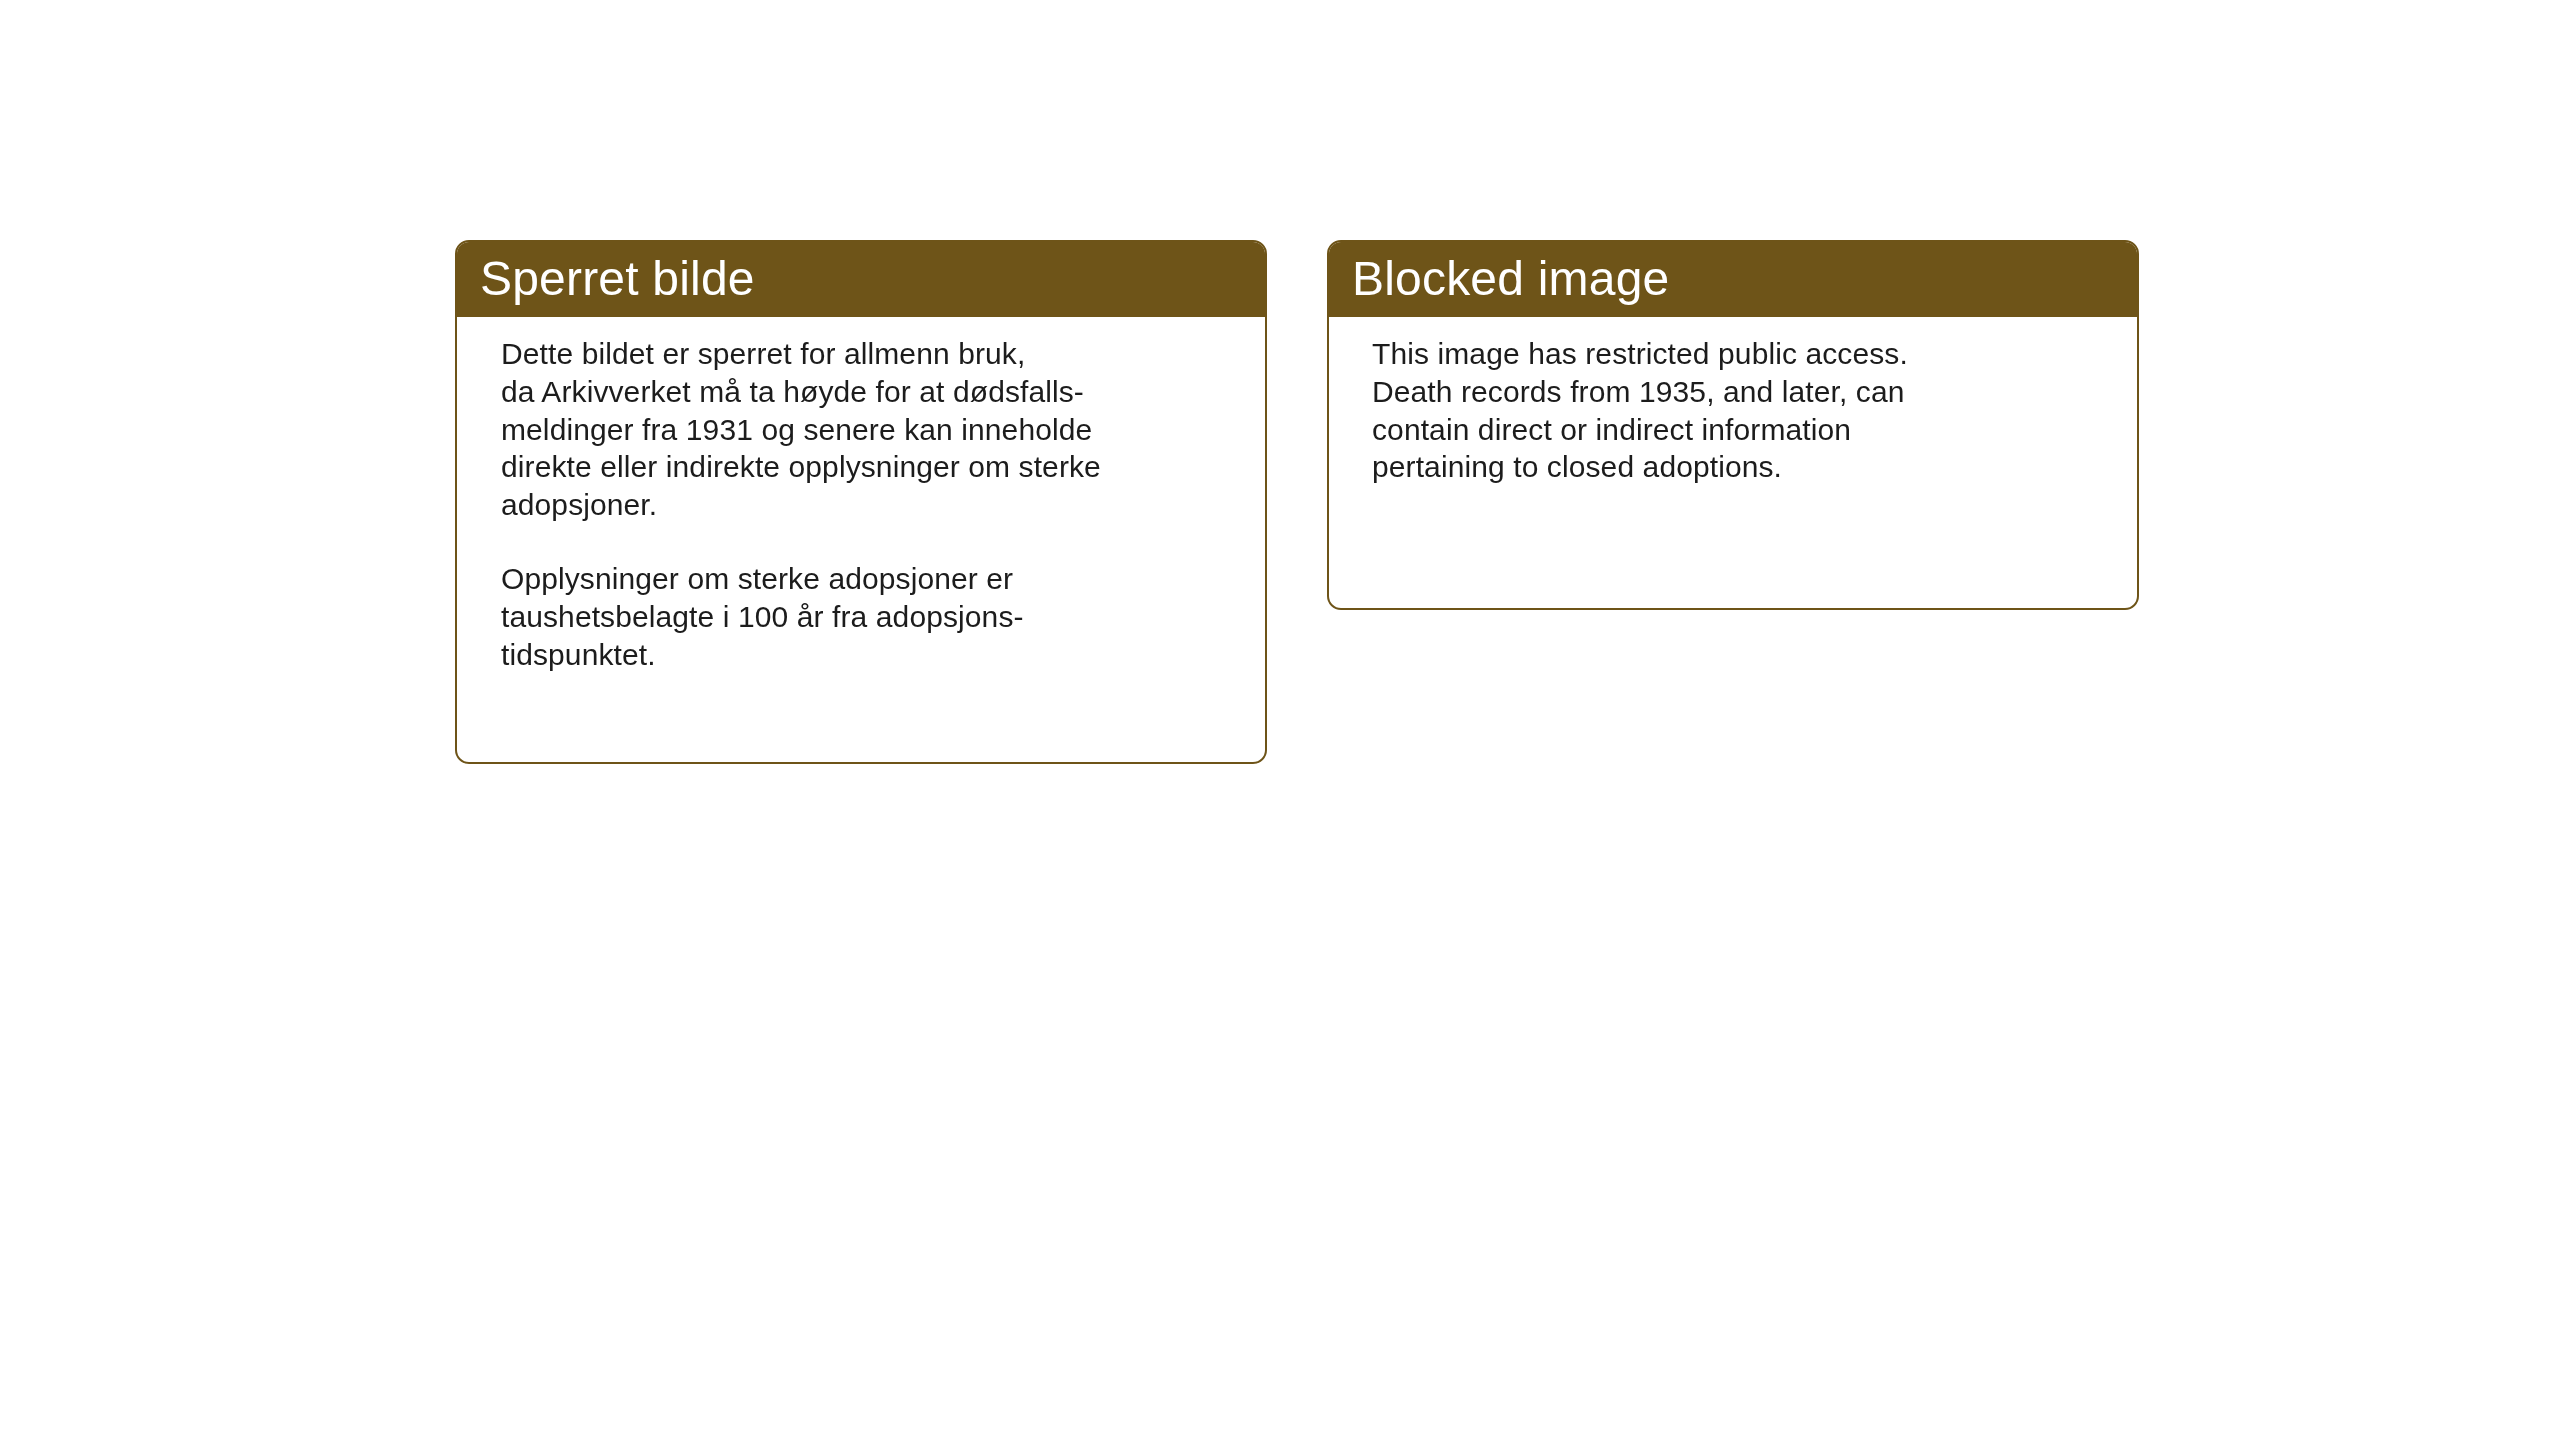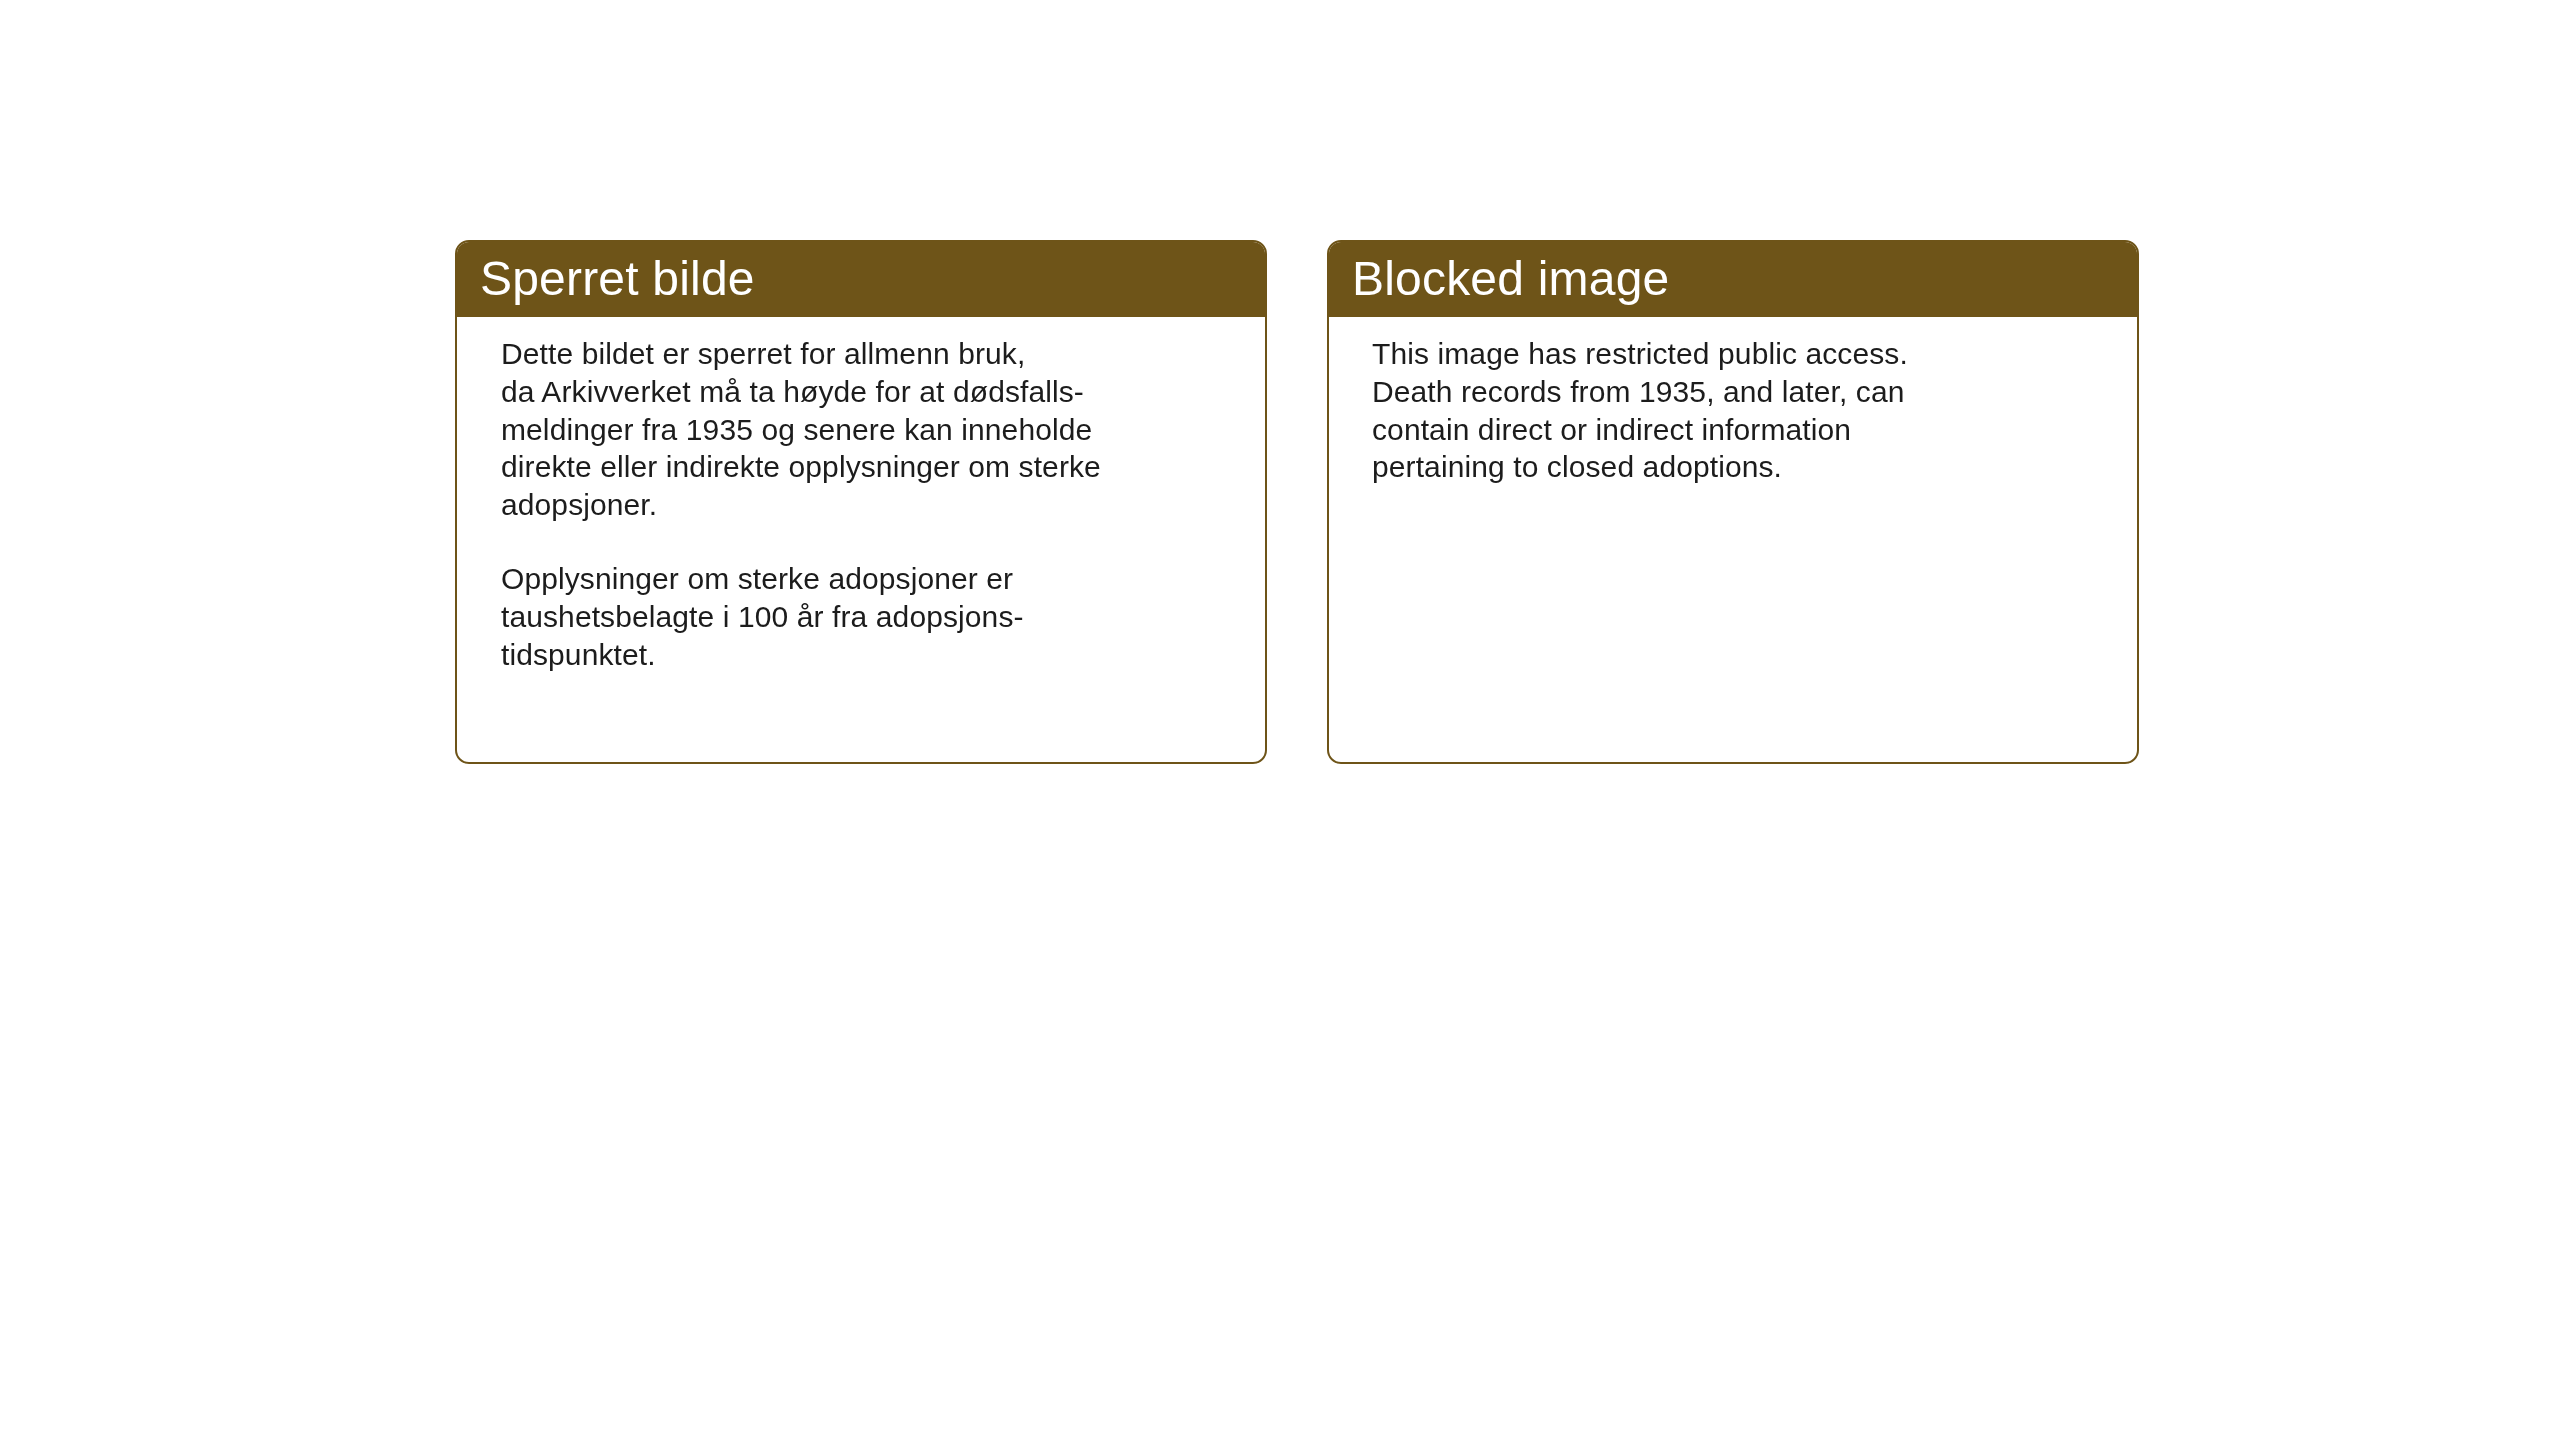--- a/index.html
+++ b/index.html
@@ -55,37 +55,37 @@
   #panel-no {
     left: 455px;
     top: 240px;
     width: 812px;
     height: 524px;
   }
   #panel-en {
     left: 1327px;
     top: 240px;
     width: 812px;
-    height: 524px;
+    height: 370px;
   }
   #panel-en .panel-body {
     padding-left: 43px;
   }
 </style>
 </head>
 <body>
 
 <div class="stage">
 
   <section class="panel" id="panel-no">
     <div class="panel-header">Sperret bilde</div>
     <div class="panel-body">
       <p class="para">Dette bildet er sperret for allmenn bruk,
 da Arkivverket må ta høyde for at dødsfalls-
-meldinger fra 1935 og senere kan inneholde
+meldinger fra 1931 og senere kan inneholde
 direkte eller indirekte opplysninger om sterke
 adopsjoner.</p>
       <p class="para">Opplysninger om sterke adopsjoner er
 taushetsbelagte i 100 år fra adopsjons-
 tidspunktet.</p>
     </div>
   </section>
 
   <section class="panel" id="panel-en">
     <div class="panel-header">Blocked image</div>

